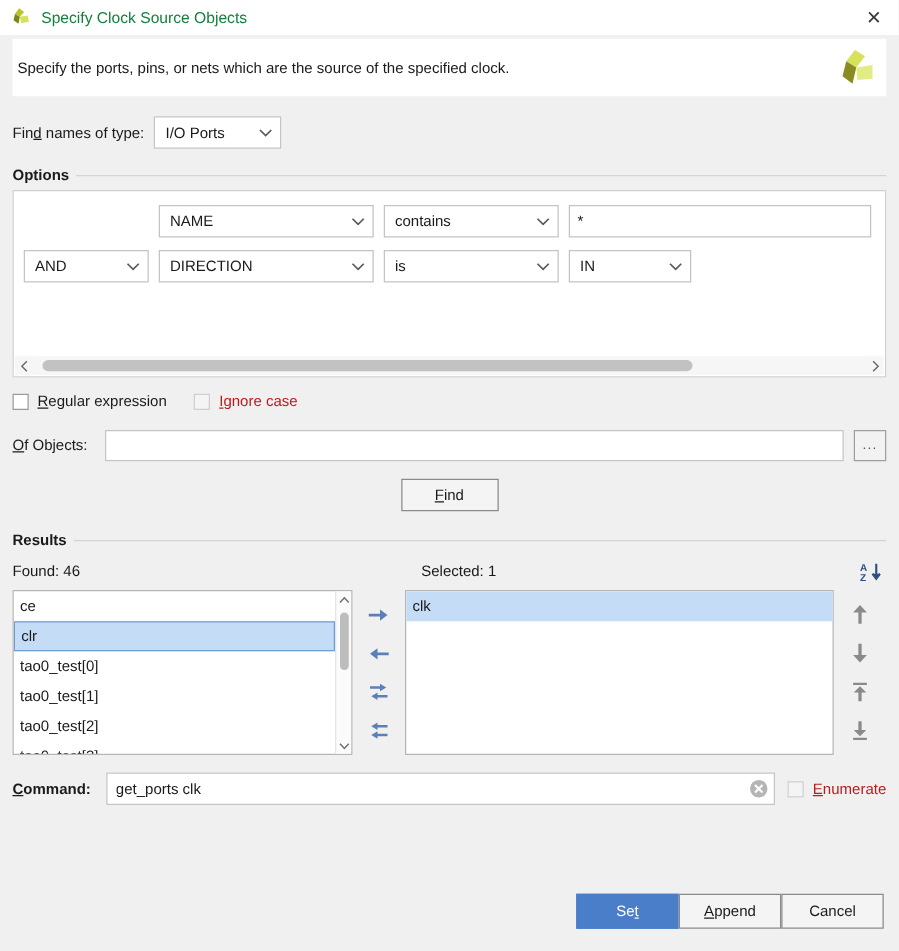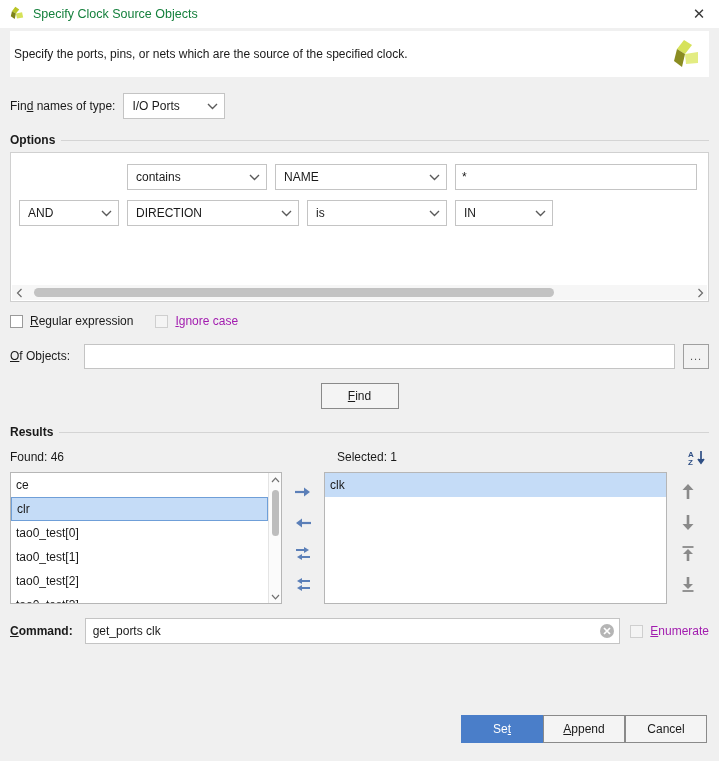--- a/index.html
+++ b/index.html
@@ -68,21 +68,21 @@
     flex-direction: column;
   }
 
   .row-findtype {
     display: flex; align-items: center;
     height: 26px;
     margin-top: 16px;
   }
   .label { font-size: 12px; color: #1a1a1a; white-space: nowrap; }
   .label u { text-decoration: underline; }
-  .label.disabled { color: #a21caf; }
+  .label.disabled { color: #b91c1c; }
 
   
   .combo {
     height: 26px;
     background: #ffffff;
     border: 1px solid #c4c4c4;
     display: inline-flex;
     align-items: center;
     padding: 0 4px 0 8px;
     position: relative;
@@ -368,30 +368,30 @@
     <div class="group">
       <div class="group-head">
         <span class="group-title">Options</span>
         <span class="group-line"></span>
       </div>
 
       <div class="options-panel">
 
         <div class="opt-row">
           <span class="opt-spacer"></span>
-          <div class="combo" style="width:140px;margin-right:8px">
-            <span class="combo-text">contains</span>
+          <div class="combo" style="width:172px;margin-right:8px">
+            <span class="combo-text">NAME</span>
             <span class="chev">
               <svg width="11" height="7" viewBox="0 0 11 7">
                   <path d="M1 1 L5.5 5.5 L10 1" stroke="#5a5a5a" stroke-width="1.4" fill="none"></path>
                 </svg>
             </span>
           </div>
-          <div class="combo" style="width:172px;margin-right:8px">
-            <span class="combo-text">NAME</span>
+          <div class="combo" style="width:140px;margin-right:8px">
+            <span class="combo-text">contains</span>
             <span class="chev">
               <svg width="11" height="7" viewBox="0 0 11 7">
                   <path d="M1 1 L5.5 5.5 L10 1" stroke="#5a5a5a" stroke-width="1.4" fill="none"></path>
                 </svg>
             </span>
           </div>
           <div class="text-input" style="width:242px">
             <span>*</span>
           </div>
         </div>

